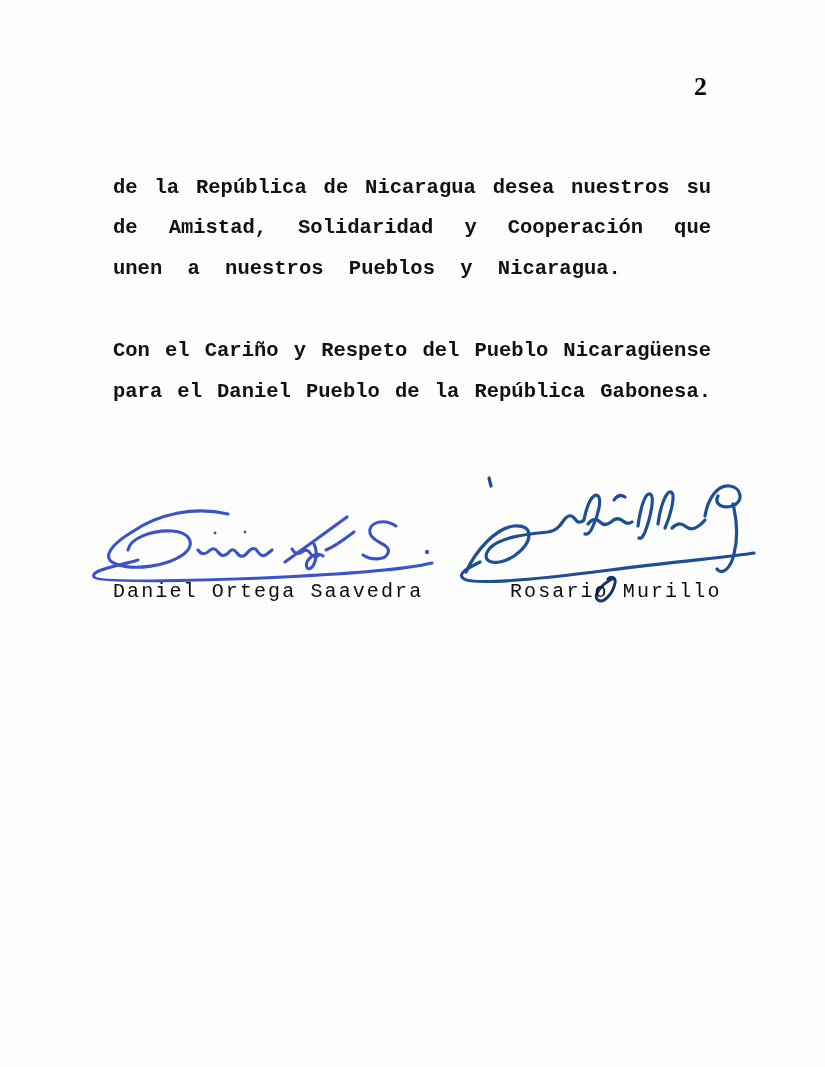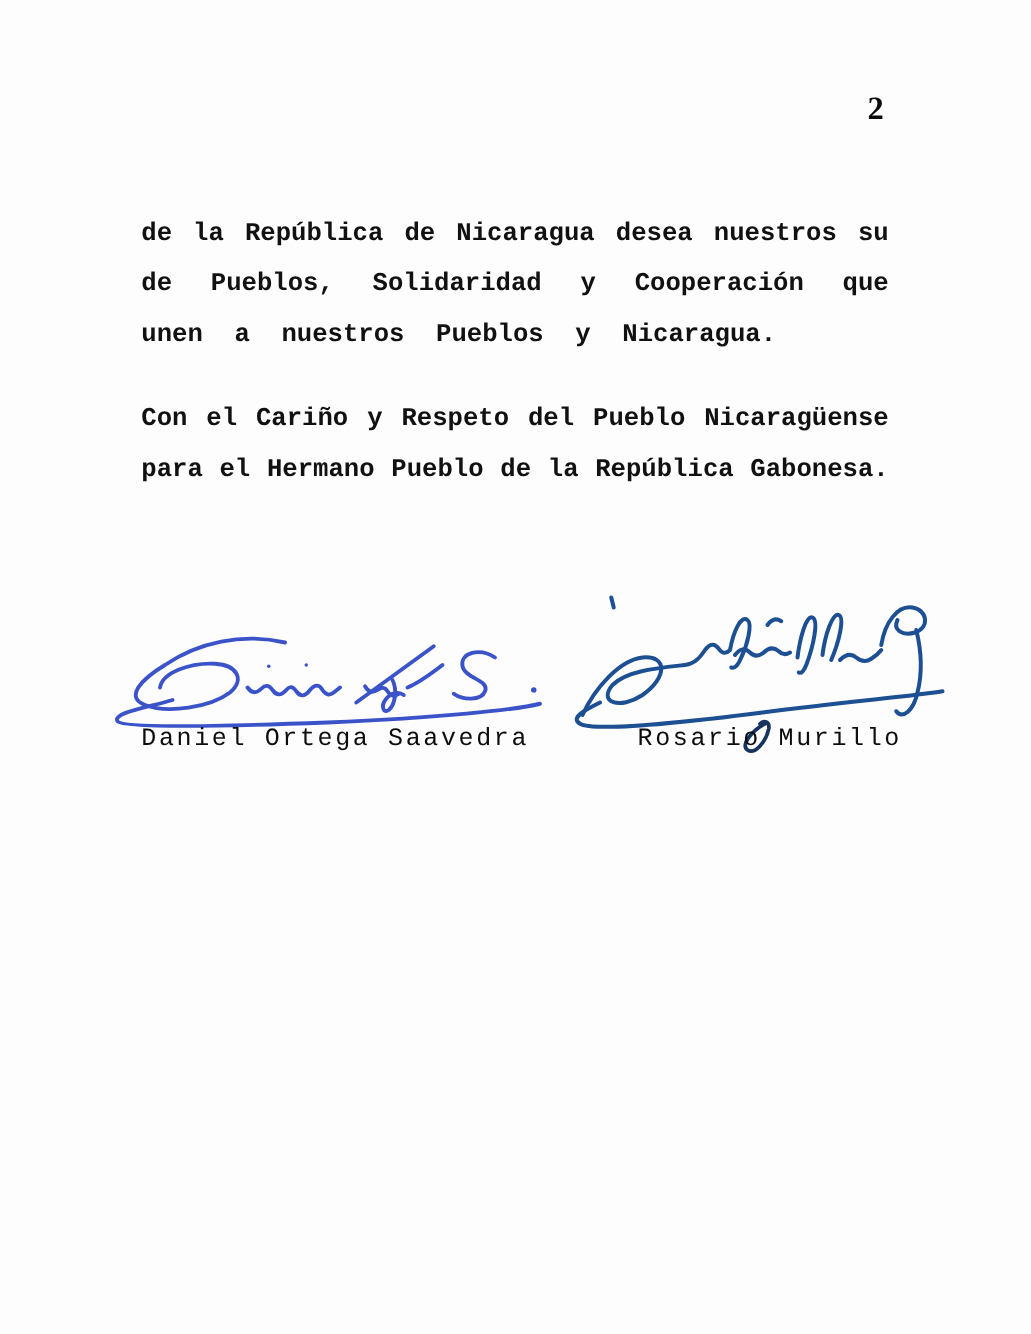--- a/index.html
+++ b/index.html
@@ -35,21 +35,21 @@
   .doc-line {
     height: 40.4px;
     line-height: 40.4px;
     white-space: nowrap;
   }
   .jl {
     text-align: justify;
     text-align-last: justify;
     white-space: normal;
   }
-  .para-2 { margin-top: 27px; }
+  .para-2 { margin-top: 42px; }
   .wide-words { word-spacing: 13px; }
   .sig-svg { position: absolute; }
   .sig-name {
     position: absolute;
     top: 580px;
     font-weight: normal;
     font-size: 20px;
     letter-spacing: 2.1px;
     color: #0d0d0d;
     white-space: nowrap;
@@ -60,26 +60,26 @@
 </head>
 <body>
 
 <div class="page">
 
   <div class="page-number">2</div>
 
   <div class="body-text">
     <div class="paragraph">
       <div class="doc-line jl">de la República de Nicaragua desea nuestros su</div>
-      <div class="doc-line jl">de Pueblos, Solidaridad y Cooperación que</div>
+      <div class="doc-line jl">de Amistad, Solidaridad y Cooperación que</div>
       <div class="doc-line wide-words">unen a nuestros Pueblos y Nicaragua.</div>
     </div>
     <div class="paragraph para-2">
       <div class="doc-line jl">Con el Cariño y Respeto del Pueblo Nicaragüense</div>
-      <div class="doc-line jl">para el Hermano Pueblo de la República Gabonesa.</div>
+      <div class="doc-line jl">para el Daniel Pueblo de la República Gabonesa.</div>
     </div>
   </div>
 
   <svg class="sig-svg" style="left:82px; top:494px;" width="365" height="92" viewBox="0 0 365 92">
     <g fill="none" stroke-width="3.1" stroke-linecap="round" stroke-linejoin="round" stroke="#3b53c9">
       <path d="M 146,20 C 112,12 76,20 50,38 C 30,50 18,64 34,70 C 52,77 86,72 102,60 C 114,50 108,38 90,37 C 70,36 48,44 46,56"></path>
       <path d="M 116,56 q 5,7 11,1 q 5,-5 9,1 q 5,7 11,0 q 4,-5 8,1 q 5,7 11,-1 q 6,-7 10,0 q 4,6 9,2 l 5,-4"></path>
       <circle cx="133" cy="39" r="1.4" fill="#3b53c9" stroke="none"></circle>
       <circle cx="163" cy="38" r="1.4" fill="#3b53c9" stroke="none"></circle>
       <path d="M 203,68 L 265,23"></path>

